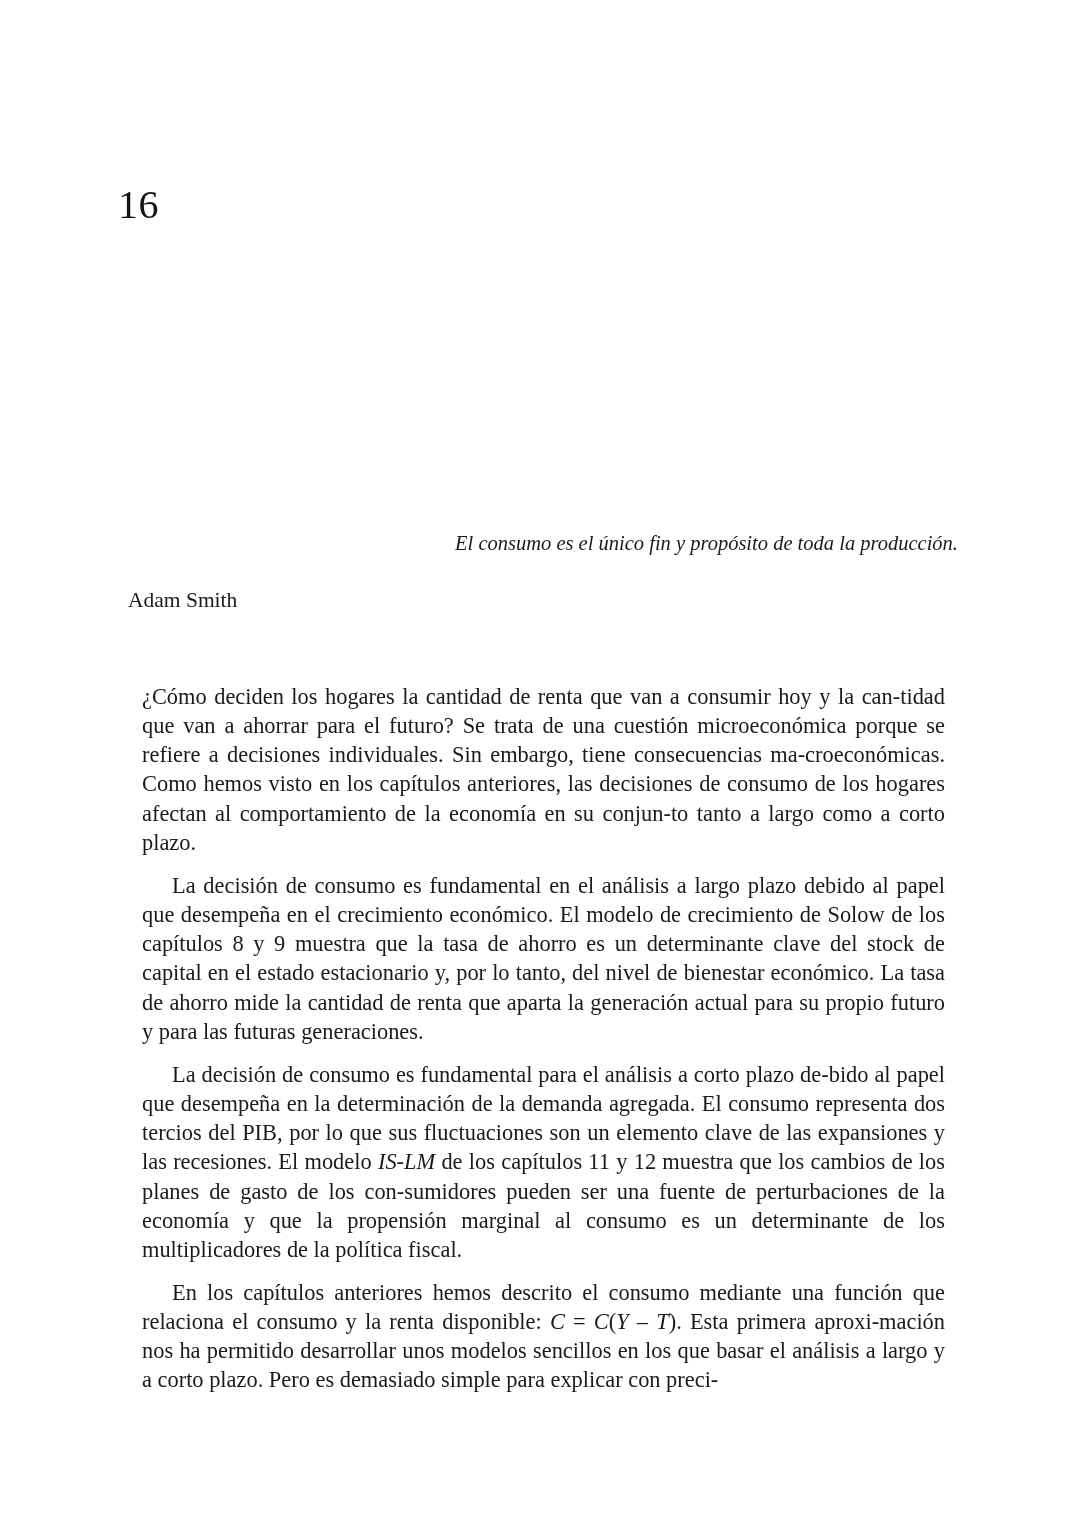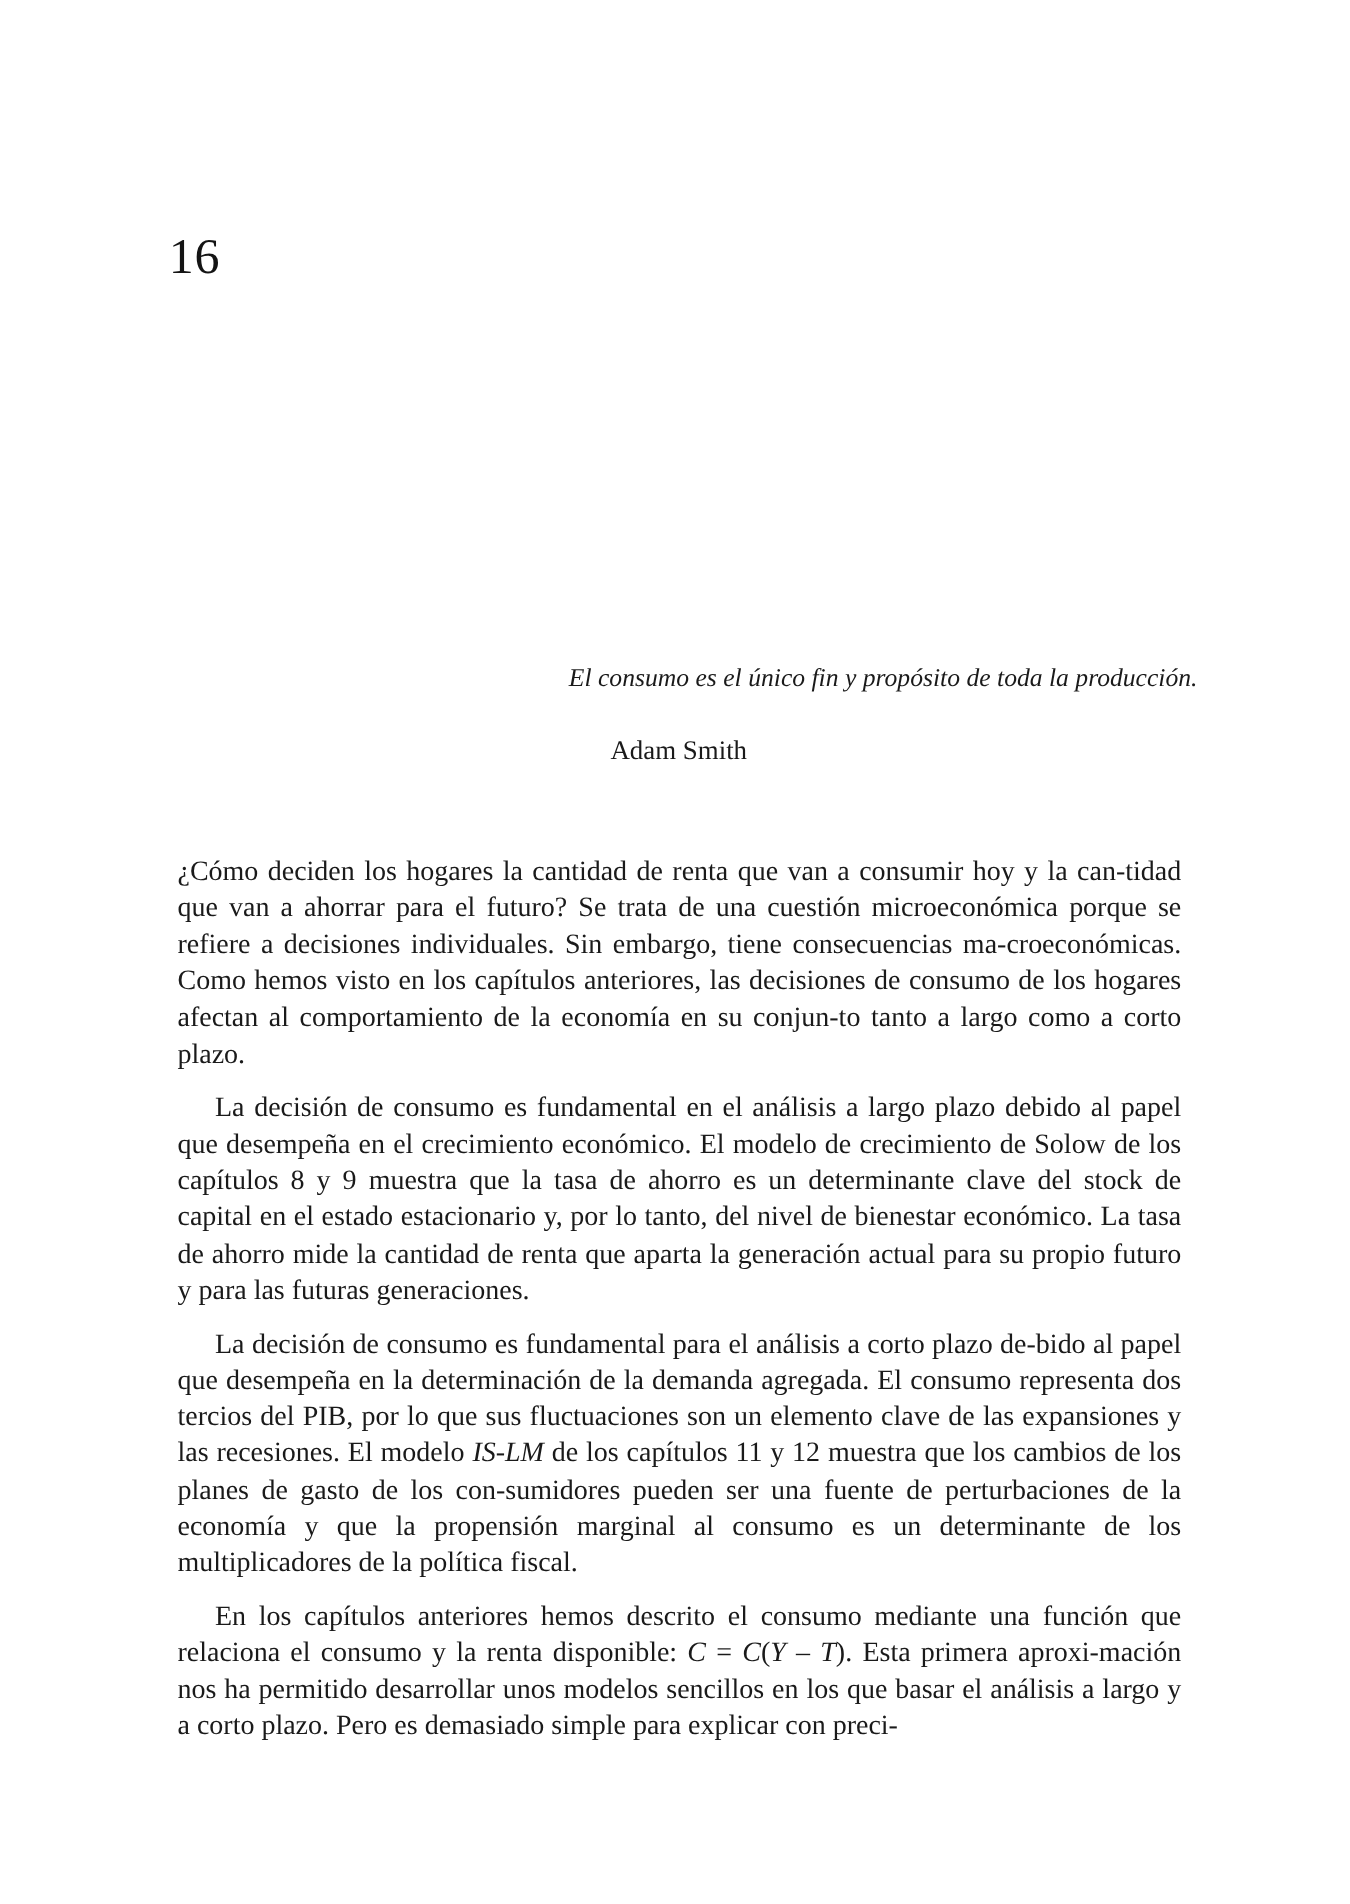--- a/index.html
+++ b/index.html
@@ -14,21 +14,21 @@
     background: #ffffff;
     margin: 0 auto;
     overflow: hidden;
     font-family: "Liberation Serif", "DejaVu Serif", serif;
     color: #1a1a1a;
   }
 
   
   .chapter-head {
     position: absolute;
-    left: 135px;
+    left: 118px;
     top: 182px;
     width: 830px;
     display: flex;
     align-items: flex-start;
   }
   .chapter-number {
     font-size: 40px;
     line-height: 46px;
     font-weight: 400;
     letter-spacing: 0.5px;
@@ -60,21 +60,21 @@
     font-style: italic;
     font-size: 20.5px;
     line-height: 30px;
     color: #1a1a1a;
   }
   .epigraph-attribution {
     position: absolute;
     left: 128px;
     top: 585px;
     width: 830px;
-    text-align: center;
+    text-align: left;
     font-size: 21.5px;
     line-height: 30px;
     font-style: normal;
     color: #1a1a1a;
   }
 
   
   .body-text {
     position: absolute;
     left: 128px;

